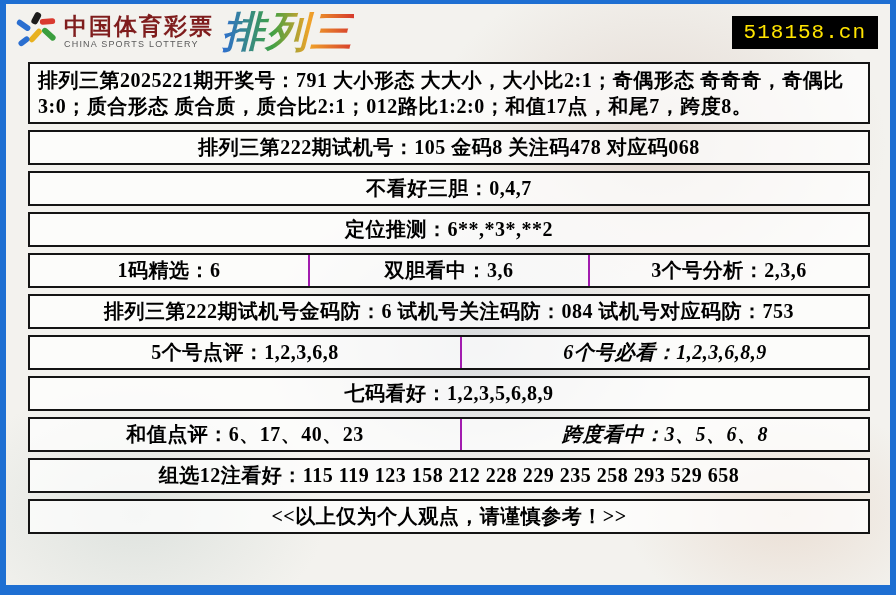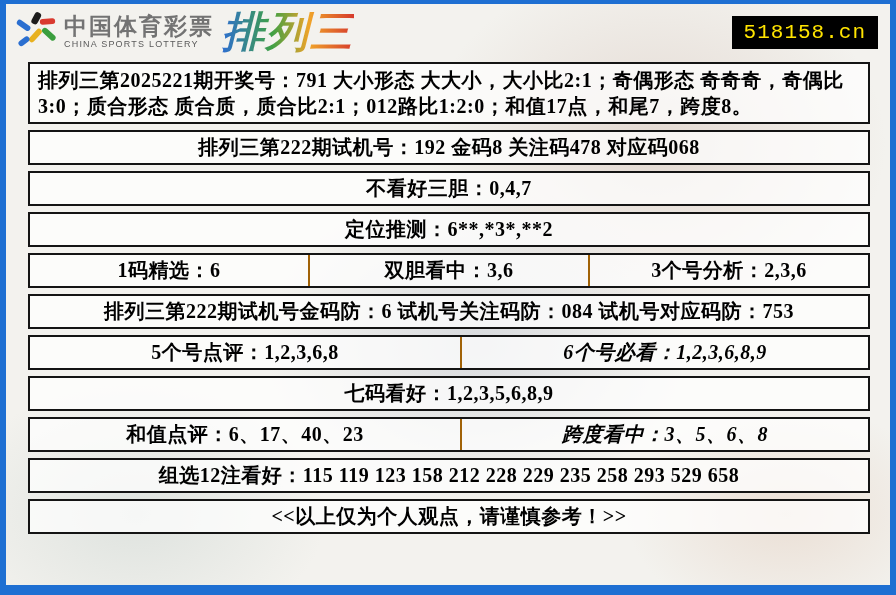--- a/index.html
+++ b/index.html
@@ -26,21 +26,21 @@
     background:radial-gradient(closest-side, rgba(226,204,188,.5), rgba(226,204,188,0)); }
 
   .content { position:relative; z-index:1; }
 
   
   .header { display:flex; align-items:center; height:54px; padding:2px 8px 0 8px; }
   .logo { display:flex; align-items:center; }
   .logo svg { width:46px; height:44px; }
   .logo-text { margin-left:4px; line-height:1; }
   .logo-cn { font-family:"Liberation Sans","DejaVu Sans",sans-serif;
-    font-size:23px; font-weight:bold; color:#737373; letter-spacing:2px; }
+    font-size:23px; font-weight:bold; color:#7f1d1d; letter-spacing:2px; }
   .logo-en { font-family:"Liberation Sans","DejaVu Sans",sans-serif;
     font-size:9px; font-weight:normal; color:#5a5a5a; letter-spacing:1.2px; margin-top:2px; }
   .brand {
     margin-left:8px;
     font-size:42px; font-weight:bold; font-style:italic;
     background:linear-gradient(90deg,#2f6fd0 0%,#3fa044 38%,#f0a42a 66%,#d63a2c 100%);
     -webkit-background-clip:text; background-clip:text;
     -webkit-text-fill-color:transparent; color:#2f6fd0;
     letter-spacing:2px; line-height:1;
   }
@@ -71,21 +71,21 @@
     font-size:20px; font-weight:bold; color:#000;
     text-align:center; letter-spacing:.5px;
   }
   .row.left { justify-content:flex-start; text-align:left;
     padding:3px 8px; line-height:26px; min-height:57px; display:block; }
   .row .cell {
     flex:1; align-self:stretch;
     display:flex; align-items:center; justify-content:center;
     padding:2px 4px;
   }
-  .row .cell + .cell { border-left:2px solid #a16207; }
+  .row .cell + .cell { border-left:2px solid #a21caf; }
   .cols2 .cell:first-child { flex:0 0 51.3%; }
   .cols2 .cell:last-child  { flex:1;font-style:italic; }
 </style>
 </head>
 <body>
 
 <div class="page">
   <div class="bg-art">
     <div class="blob1"></div>
       <div class="blob2"></div>
@@ -114,21 +114,21 @@
       </div>
       <div class="brand">排列三</div>
       <a class="site-badge">518158.cn</a>
     </div>
 
 
     <div class="grid">
 
       <div class="row left">排列三第2025221期开奖号：791 大小形态 大大小，大小比2:1；奇偶形态 奇奇奇，奇偶比3:0；质合形态 质合质，质合比2:1；012路比1:2:0；和值17点，和尾7，跨度8。</div>
 
-      <div class="row">排列三第222期试机号：192 金码8 关注码478 对应码068</div>
+      <div class="row">排列三第222期试机号：105 金码8 关注码478 对应码068</div>
 
       <div class="row">不看好三胆：0,4,7</div>
 
       <div class="row">定位推测：6**,*3*,**2</div>
 
       <div class="row cols3">
         <div class="cell">1码精选：6</div>
         <div class="cell">双胆看中：3,6</div>
         <div class="cell">3个号分析：2,3,6</div>
       </div>

